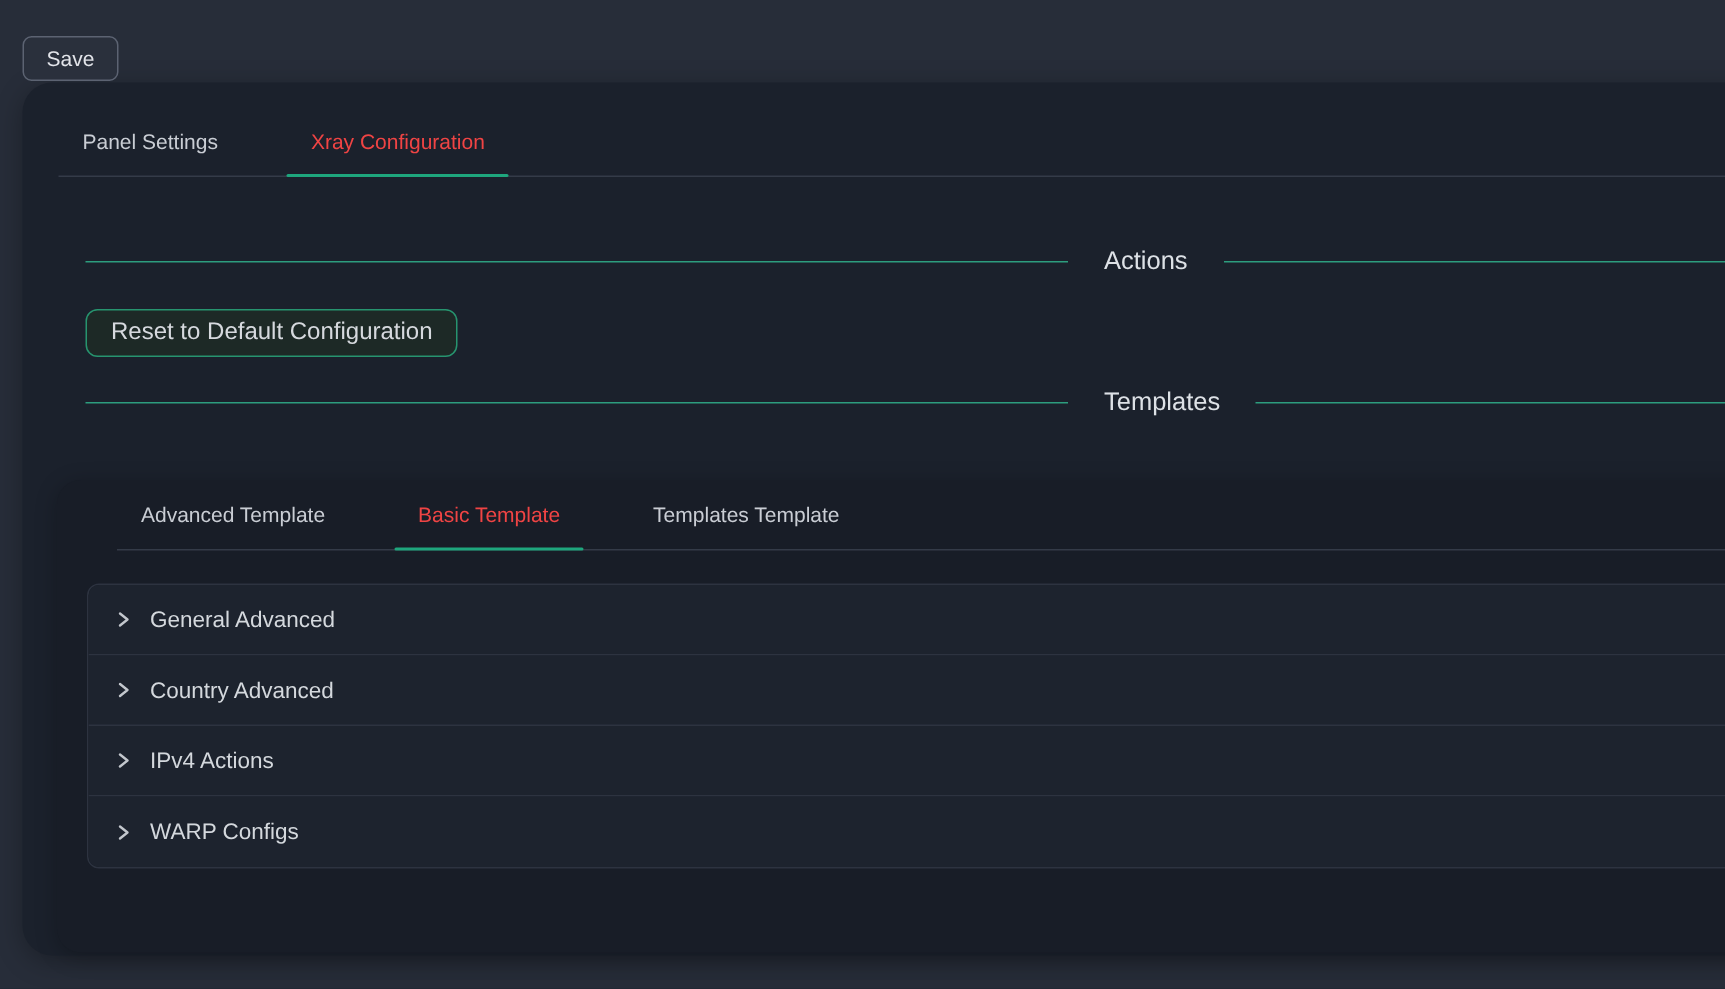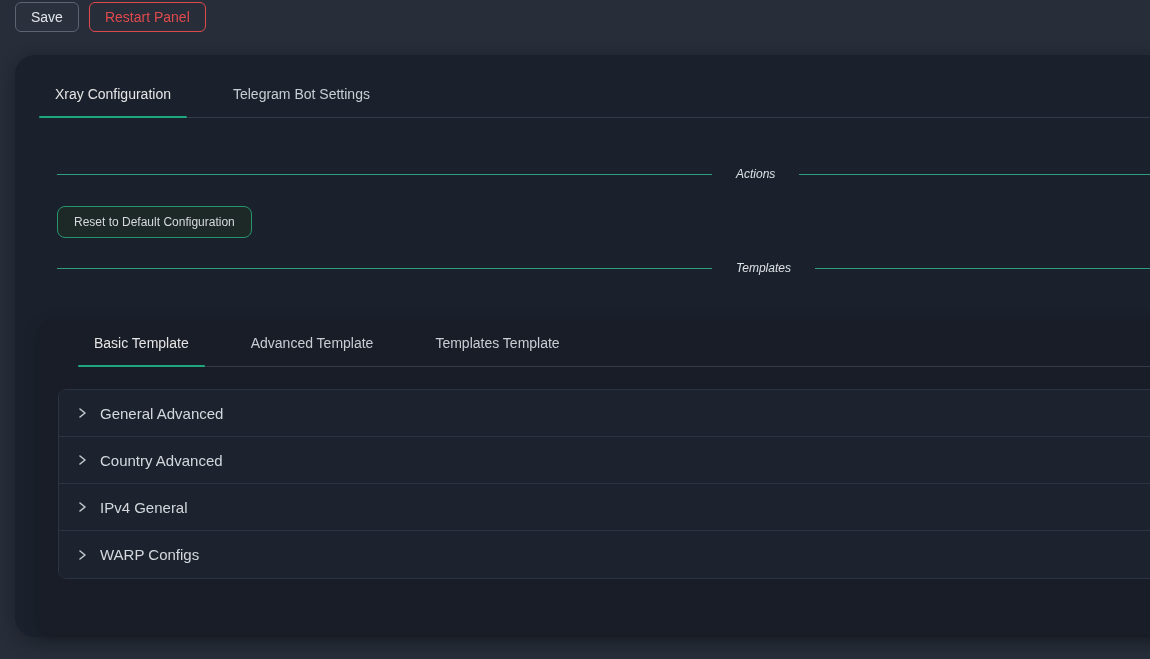--- a/index.html
+++ b/index.html
@@ -3,21 +3,21 @@
 <meta charset="utf-8">
 <style>
   * { margin:0; padding:0; box-sizing:border-box; }
   html,body {
     width:1150px; height:659px; overflow:hidden;
     background:#272d39;
     font-family:"Liberation Sans", sans-serif;
     color:#dce0e5;
   }
   
-  .topbar { position:absolute; left:15px; top:2px; display:flex; gap:10px; z-index:5; }
+  .topbar { position:absolute; left:15px; top:24px; display:flex; gap:10px; z-index:5; }
   .btn {
     height:30px; padding:0 15px; border-radius:6px; font-size:14px;
     display:inline-flex; align-items:center; cursor:pointer;
     font-family:"Liberation Sans", sans-serif;
   }
   .btn-save { background:#2a303c; border:1px solid #5c6372; color:#e2e4e9; }
   .btn-restart { background:transparent; border:1px solid #e14a4d; color:#e14a4d; }
 
   
   .main-card {
@@ -27,38 +27,38 @@
   }
 
   
   .tabs-nav { display:flex; gap:30px; border-bottom:1px solid #343b48; }
   .tabs-nav.main-nav { margin:16px 0 0 24px; }
   .tabs-nav.inner-nav { margin:40px 0 0 40px; }
   .tab {
     position:relative; padding:0 16px; height:46px; line-height:46px;
     font-size:14px; color:#c9cdd4; cursor:pointer; white-space:nowrap;
   }
-  .tab.active { color:#e5e5e5; }
+  .tab.active { color:#ef4444; }
   .tab.active::after {
     content:""; position:absolute; left:0; right:0; bottom:-1px;
     height:2px; background:#1ea67d; border-radius:2px;
   }
 
   
   .divider { display:flex; align-items:center; margin-left:42px; height:24px; }
   .divider .line-left { width:655px; height:1px; background:#2d9d7e; }
   .divider .line-right { flex:1; height:1px; background:#2d9d7e; }
-  .divider .divider-text { padding:0 24px; font-size:12px; color:#dde1e6; white-space:nowrap;font-style:italic; }
+  .divider .divider-text { padding:0 24px; font-size:17px; color:#dde1e6; white-space:nowrap; }
   .divider.actions { margin-top:44px; }
   .divider.templates { margin-top:18px; }
 
   
   .btn-reset {
     margin:20px 0 0 42px; height:32px; padding:0 16px; border-radius:8px;
-    border:1px solid #27946f; background:#1d2926; color:#d6d9de; font-size:12px;
+    border:1px solid #27946f; background:#1d2926; color:#d6d9de; font-size:16px;
     display:inline-flex; align-items:center; cursor:pointer;
     font-family:"Liberation Sans", sans-serif;
   }
 
   
   .templates-card {
     margin:20px 0 0 23px; width:1250px; height:315px;
     background:#181d27; border-radius:16px;
     box-shadow:0 3px 14px rgba(0,0,0,0.25);
   }
@@ -78,29 +78,28 @@
   .collapse-row:last-child { border-bottom:none; }
   .chevron { display:inline-flex; width:12px; height:12px; flex:0 0 auto; }
   .chevron svg { width:12px; height:12px; stroke:#c3c7cd; stroke-width:1.6; fill:none;
                  stroke-linecap:round; stroke-linejoin:round; }
 </style>
 </head>
 <body>
 
 <div class="topbar">
   <button class="btn btn-save">Save</button>
-  <button class="btn btn-restart">Restart Panel</button>
 </div>
 
 <div class="main-card">
 
   
   <div class="tabs-nav main-nav">
+    <div class="tab">Panel Settings</div>
     <div class="tab active">Xray Configuration</div>
-    <div class="tab">Telegram Bot Settings</div>
   </div>
 
   
   <div class="divider actions">
     <span class="line-left"></span>
     <span class="divider-text">Actions</span>
     <span class="line-right"></span>
   </div>
 
   
@@ -110,22 +109,22 @@
   <div class="divider templates">
     <span class="line-left"></span>
     <span class="divider-text">Templates</span>
     <span class="line-right"></span>
   </div>
 
   
   <div class="templates-card">
 
     <div class="tabs-nav inner-nav">
+      <div class="tab">Advanced Template</div>
       <div class="tab active">Basic Template</div>
-      <div class="tab">Advanced Template</div>
       <div class="tab">Templates Template</div>
     </div>
 
     <div class="collapse">
 
       <div class="collapse-row">
         <span class="chevron">
           <svg viewBox="0 0 12 12">
               <polyline points="4,2 9,6 4,10"></polyline>
             </svg>
@@ -141,21 +140,21 @@
         </span>
         <span>Country Advanced</span>
       </div>
 
       <div class="collapse-row">
         <span class="chevron">
           <svg viewBox="0 0 12 12">
               <polyline points="4,2 9,6 4,10"></polyline>
             </svg>
         </span>
-        <span>IPv4 General</span>
+        <span>IPv4 Actions</span>
       </div>
 
       <div class="collapse-row">
         <span class="chevron">
           <svg viewBox="0 0 12 12">
               <polyline points="4,2 9,6 4,10"></polyline>
             </svg>
         </span>
         <span>WARP Configs</span>
       </div>

